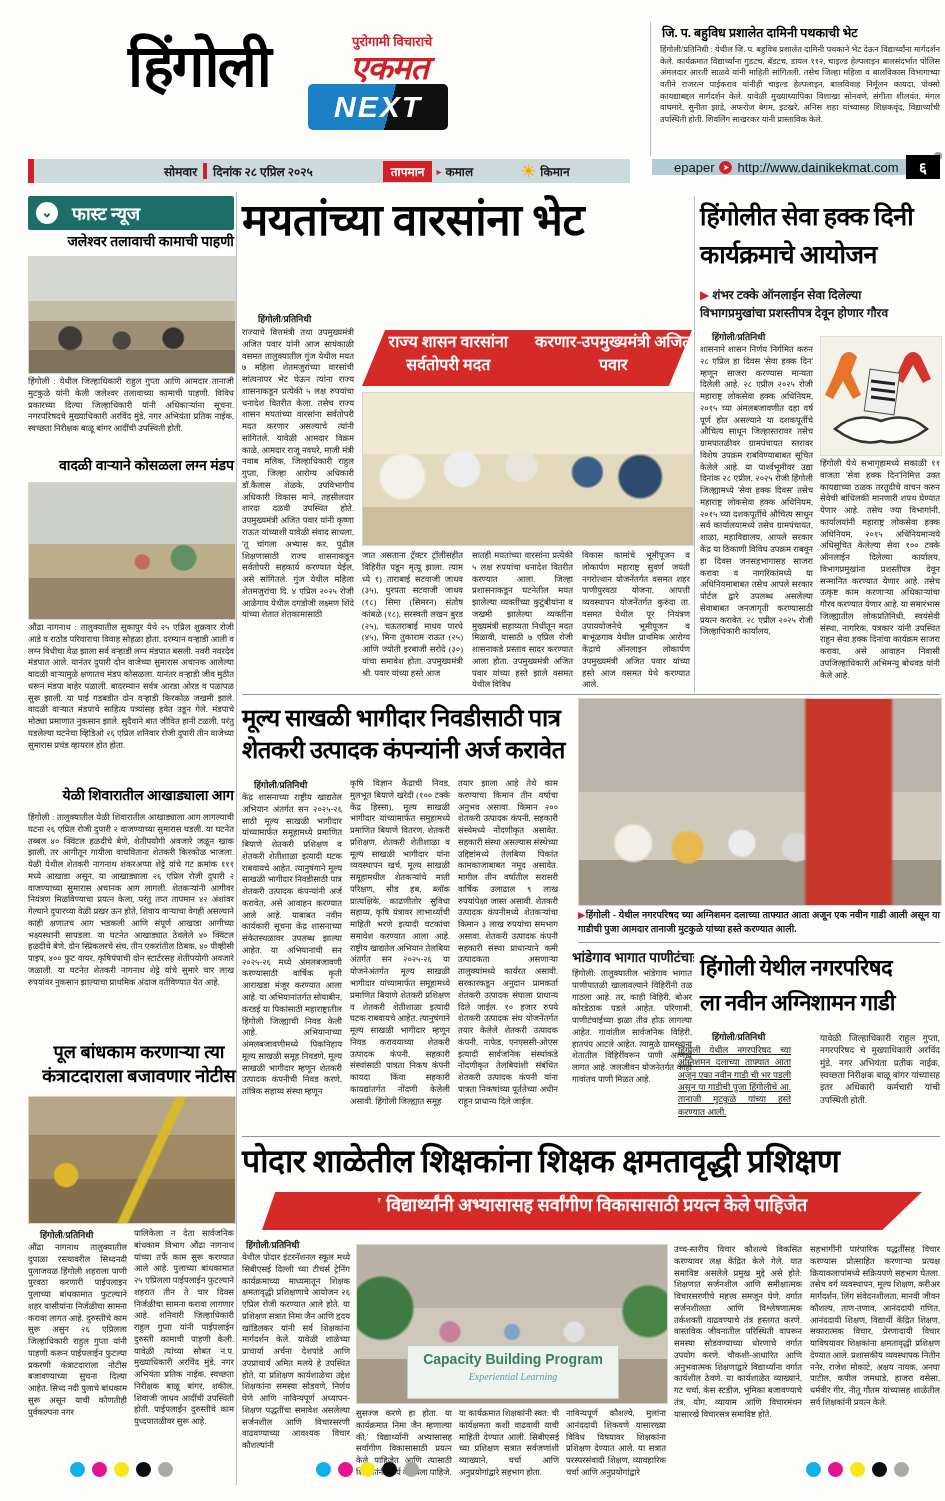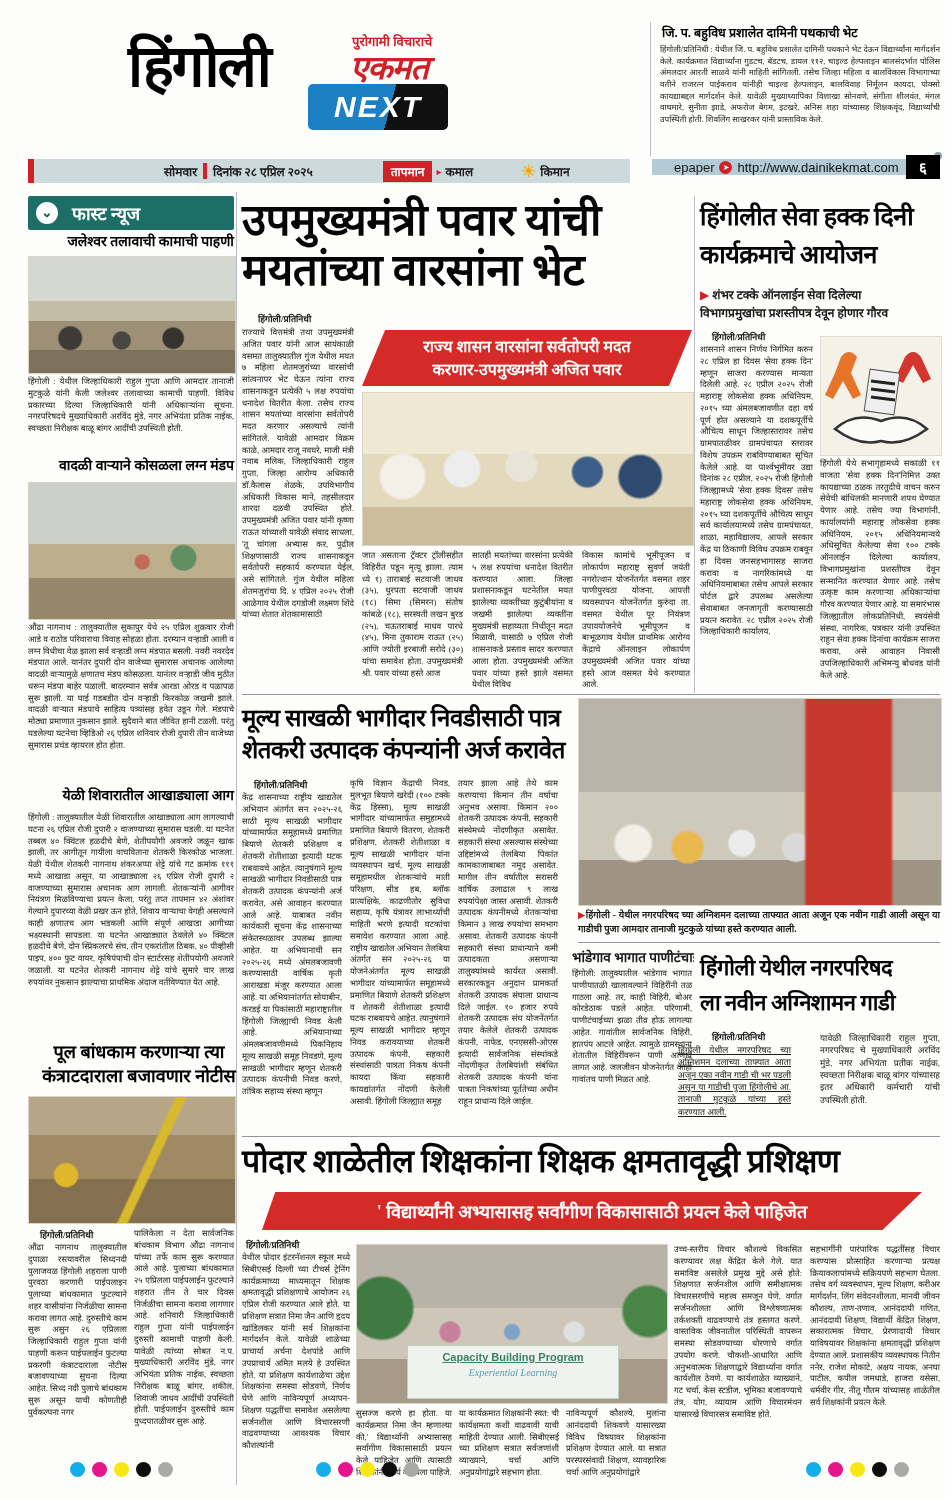--- a/index.html
+++ b/index.html
@@ -10,21 +10,21 @@
   .abs{position:absolute;}
   .body-text{font-size:8.4px;line-height:1.4;text-align:justify;color:#1c1c1c;}
   .dateline{font-size:9px;font-weight:bold;}
   .vrule{width:1px;background:#b9bfc0;}
   .hrule{height:1px;background:#8f9698;}
   .photo{background-size:cover;border:1px solid #d8d4c8;}
   .title-sm{font-weight:bold;font-size:13px;line-height:1.2;text-align:right;color:#000;}
   .red{color:#cf2127;}
   .banner-red{
     background:#d42a28;color:#fff;font-weight:bold;text-align:center;
-    display:flex;flex-direction:column;justify-content:center;
+    display:flex;flex-direction:row;justify-content:center;
   }
   .cmyk-dots{display:flex;gap:7px;}
   .cmyk-dots span{width:15px;height:15px;border-radius:50%;display:block;}
   .d-c{background:#12aee8;} .d-m{background:#e5148c;} .d-y{background:#f7e713;}
   .d-k{background:#0d0d0d;} .d-g{background:#a9a9a6;}
   .headline{font-weight:bold;color:#050505;letter-spacing:-0.5px;}
 </style>
 </head>
 <body>
 
@@ -95,21 +95,20 @@
 </div>
 <div class="abs photo" style="left:28px;top:1096px;width:206px;height:126px;background:
      linear-gradient(115deg, transparent 55%, #d8b92c 56% 59%, transparent 60%),
      radial-gradient(circle at 18% 62%, #e0b62a 0 6%, transparent 7%),
      linear-gradient(#b7a588 0 30%, #a08a64 30% 65%, #846f4e 65%);"></div>
 <div class="abs dateline" style="left:40px;top:1228px;">हिंगोली/प्रतिनिधी</div>
 <div class="abs body-text" style="left:28px;top:1242px;width:99px;height:215px;">औंढा नागनाथ तालुक्यातील दुपाळा रस्त्यावरील सिध्दनदी पुलाजवळ हिंगोली शहराला पाणी पुरवठा करणारी पाईपलाइन पुलाच्या बांधकामात फुटल्याने शहर वासीयांना निर्जळीचा सामना करावा लागत आहे. दुरुस्तीचे काम सुरू असुन २६ एप्रिलला जिल्हाधिकारी राहुल गुप्ता यांनी पाहणी करून पाईपलाईन फुटल्या प्रकरणी कंत्राटदाराला नोटीस बजावण्याच्या सुचना दिल्या आहेत. सिध्द नदी पुलाचे बांधकाम सुरू असून याची कोणतीही पुर्वकल्पना नगर</div>
 <div class="abs body-text" style="left:134px;top:1228px;width:100px;height:230px;">पालिकेला न देता सार्वजनिक बांधकाम विभाग औंढा नागनाथ यांच्या तर्फे काम सुरू करण्यात आले आहे. पुलाच्या बांधकामात २५ एप्रिलला पाईपलाईन फुटल्याने शहरात तीन ते चार दिवस निर्जळीचा सामना करावा लागणार आहे. शनिवारी जिल्हाधिकारी राहुल गुप्ता यांनी पाईपलाईन दुरुस्ती कामाची पाहणी केली. यावेळी त्यांच्या सोबत न.प. मुख्याधिकारी अरविंद मुंडे, नगर अभियंता प्रतिक नाईक, स्वच्छता निरीक्षक बाळू बांगर, शकील, शिवाजी जाधव आदींची उपस्थिती होती. पाईपलाईन दुरुस्तीचे काम युध्दपातळीवर सुरू आहे.</div>
 
 <div class="abs headline" style="left:242px;top:196px;width:452px;font-size:44px;line-height:1.14;">
-  <div>उपमुख्यमंत्री पवार यांची</div>
   <div>मयतांच्या वारसांना भेट</div>
 </div>
 <div class="abs dateline" style="left:258px;top:312px;">हिंगोली/प्रतिनिधी</div>
 <div class="abs body-text" style="left:242px;top:327px;width:112px;height:362px;">राज्याचे वित्तमंत्री तथा उपमुख्यमंत्री अजित पवार यांनी आज सायंकाळी वसमत तालुक्यातील गुंज येथील मयत ७ महिला शेतमजुरांच्या वारसांची सांत्वनापर भेट घेऊन त्यांना राज्य शासनाकडून प्रत्येकी ५ लक्ष रुपयांचा धनादेश वितरीत केला. तसेच राज्य शासन मयतांच्या वारसांना सर्वतोपरी मदत करणार असल्याचे त्यांनी सांगितले. यावेळी आमदार विक्रम काळे, आमदार राजू नवघरे, माजी मंत्री नवाब मलिक, जिल्हाधिकारी राहुल गुप्ता, जिल्हा आरोग्य अधिकारी डॉ.कैलास शेळके, उपविभागीय अधिकारी विकास माने, तहसीलदार शारदा दळवी उपस्थित होते. उपमुख्यमंत्री अजित पवार यांनी कृष्णा राऊत यांच्याशी यावेळी संवाद साधला, 'तू चांगला अभ्यास कर, पुढील शिक्षणासाठी राज्य शासनाकडून सर्वतोपरी सहकार्य करण्यात येईल, असे सांगितले. गुंज येथील महिला शेतमजुरांचा दि. ४ एप्रिल २०२५ रोजी आळेगाव येथील दगडोजी लक्ष्मण शिंदे यांच्या शेतात शेतकामासाठी</div>
 
 <div class="abs banner-red" style="left:362px;top:330px;width:330px;height:56px;font-size:16px;line-height:1.45;clip-path:polygon(7% 0,100% 0,93% 100%,0 100%);">
   <span>राज्य शासन वारसांना सर्वतोपरी मदत</span>
   <span>करणार-उपमुख्यमंत्री अजित पवार</span>
 </div>
 
@@ -193,21 +192,21 @@
 <div class="abs body-text" style="left:242px;top:1252px;width:108px;height:230px;">येथील पोदार इंटरनॅशनल स्कूल मध्ये सिबीएसई दिल्ली च्या टीचर्स ट्रेनिंग कार्यक्रमाच्या माध्यमातून शिक्षक क्षमतावृद्धी प्रशिक्षणाचे आयोजन २६ एप्रिल रोजी करण्यात आले होते. या प्रशिक्षण सत्रात निमा जैन आणि हृदय खांडिलकर यांनी सर्व शिक्षकांना मार्गदर्शन केले. यावेळी शाळेच्या प्राचार्या अर्चना देशपांडे आणि उपप्राचार्य अमित मलये हे उपस्थित होते. या प्रशिक्षण कार्यशाळेचा उद्देश शिक्षकांना समस्या सोडवणे, निर्णय घेणे आणि नाविन्यपूर्ण अध्यापन-शिक्षण पद्धतींचा समावेश असलेल्या सर्जनशील आणि विचारसरणी वाढवण्याच्या आवश्यक विचार कौशल्यांनी</div>
 
 <div class="abs photo" style="left:356px;top:1244px;width:310px;height:158px;background:
      radial-gradient(circle at 8% 40%, #3f7a42 0 10%, transparent 11%),
      radial-gradient(circle at 94% 42%, #4a8548 0 8%, transparent 9%),
      radial-gradient(circle at 30% 55%, #c77f9a 0 4%, transparent 5%),
      radial-gradient(circle at 50% 55%, #7fa3c7 0 4%, transparent 5%),
      radial-gradient(circle at 70% 55%, #e0e0e0 0 4%, transparent 5%),
      linear-gradient(#b9b2a6 0 40%, #cec6b8 40% 72%, #a89a88 72%);">
   <div style="position:absolute;left:50px;bottom:4px;width:210px;height:52px;background:#eef3ee;border:1px solid #bcd0c4;text-align:center;">
-    <div style="font-size:11px;font-weight:bold;color:#3a7f66;font-family:'Liberation Sans',sans-serif;margin-top:5px;text-decoration:underline;">Capacity Building Program</div>
+    <div style="font-size:14px;font-weight:bold;color:#3a7f66;font-family:'Liberation Sans',sans-serif;margin-top:5px;">Capacity Building Program</div>
     <div style="font-size:10px;font-style:italic;color:#5b9ab0;margin-top:4px;">Experiential Learning</div>
   </div>
 </div>
 
 <div class="abs body-text" style="left:356px;top:1408px;width:96px;height:76px;">सुसज्ज करणे हा होता. या कार्यक्रमात निमा जैन म्हणाल्या की,' विद्यार्थ्यांनी अभ्यासासह सर्वांगीण विकासासाठी प्रयत्न केले पाहिजेत आणि त्यासाठी शिक्षकांनी कार्य करायला पाहिजे.</div>
 <div class="abs body-text" style="left:459px;top:1408px;width:100px;height:76px;">या कार्यक्रमात शिक्षकांनी स्वत: ची कार्यक्षमता कशी वाढवावी याची माहिती देण्यात आली. सिबीएसई च्या प्रशिक्षण सत्रात सर्वजणांशी व्याख्याने, चर्चा आणि अनुप्रयोगांद्वारे सहभाग होता.</div>
 <div class="abs body-text" style="left:566px;top:1408px;width:100px;height:76px;">नाविन्यपूर्ण कौशल्ये, मुलांना आनंददायी शिकवणे यासारख्या विविध विषयावर शिक्षकांना प्रशिक्षण देण्यात आले. या सत्रात परस्परसंवादी शिक्षण, व्यावहारिक चर्चा आणि अनुप्रयोगांद्वारे</div>
 
 <div class="abs body-text" style="left:674px;top:1244px;width:128px;height:240px;">उच्च-स्तरीय विचार कौशल्ये विकसित करण्यावर लक्ष केंद्रित केले गेले. यात समाविष्ट असलेले प्रमुख मुद्दे असे होते: शिक्षणात सर्जनशील आणि समीक्षात्मक विचारसरणीचे महत्त्व समजून घेणे, वर्गात सर्जनशीलता आणि विश्लेषणात्मक तर्कशक्ती वाढवण्याचे तंत्र हस्तगत करणे. वास्तविक जीवनातील परिस्थिती वापरून समस्या सोडवण्याच्या धोरणाचे वर्गात उपयोग करणे. चौकशी-आधारित आणि अनुभवात्मक शिक्षणाद्वारे विद्यार्थ्यांना वर्गात कार्यशील ठेवणे. या कार्यशाळेत व्याख्याने, गट चर्चा, केस स्टडीज, भूमिका बजावण्याचे तंत्र, योग, व्यायाम आणि विचारमंथन यासारखे विचारसत्र समाविष्ट होते.</div>
 <div class="abs body-text" style="left:810px;top:1244px;width:130px;height:240px;">सहभागींनी पारंपारिक पद्धतींसह विचार करण्यास प्रोत्साहित करणाऱ्या प्रत्यक्ष क्रियाकलापांमध्ये सक्रियपणे सहभाग घेतला. तसेच वर्ग व्यवस्थापन, मूल्य शिक्षण, करीअर मार्गदर्शन, लिंग संवेदनशीलता, मानवी जीवन कौशल्य, ताण-तणाव, आनंददायी गणित, आनंददायी शिक्षण, विद्यार्थी केंद्रित शिक्षण, सकारात्मक विचार, प्रेरणादायी विचार याविषयावर शिक्षकांना क्षमतावृद्धी प्रशिक्षण देण्यात आले. प्रशासकीय व्यवस्थापक नितीन ननेर, राजेश मोकाटे, अक्षय नायक, अनघा पाटील, कपील जमधाडे, हाजरा वसेसा, धर्मवीर गीर, नीतू गौतम यांच्यासह शाळेतील सर्व शिक्षकांनी प्रयत्न केले.</div>

